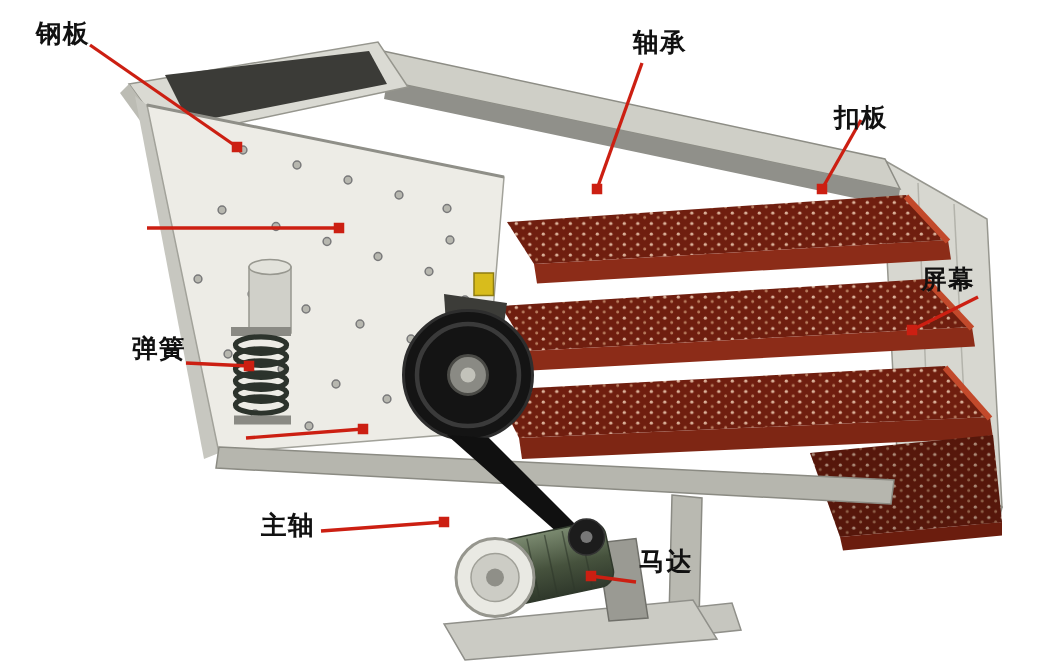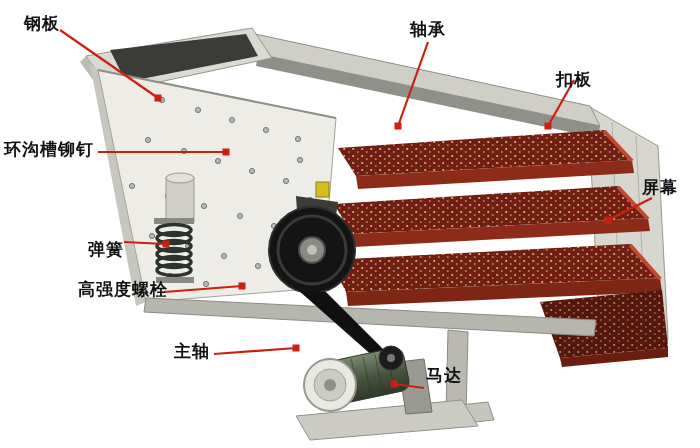--- a/index.html
+++ b/index.html
@@ -195,21 +195,19 @@
           <rect x="292.5" y="344.5" width="7" height="7" stroke="none"></rect>
         </g>
       <g>
           <line x1="424" y1="388" x2="394" y2="384"></line>
           <rect x="390.5" y="380.5" width="7" height="7" stroke="none"></rect>
         </g>
     </g>
   </svg>
 
   <div class="label" style="left:24px;top:14px">钢板</div>
-  <div class="label" style="left:410px;top:20px">轴承</div>
+  <div class="label" style="left:422px;top:20px">轴承</div>
   <div class="label" style="left:556px;top:70px">扣板</div>
-  <div class="label" style="left:4px;top:140px">环沟槽铆钉</div>
-  <div class="label" style="left:642px;top:178px">屏幕</div>
-  <div class="label" style="left:88px;top:240px">弹簧</div>
-  <div class="label" style="left:78px;top:280px">高强度螺栓</div>
+  <div class="label" style="left:614px;top:178px">屏幕</div>
+  <div class="label" style="left:88px;top:224px">弹簧</div>
   <div class="label" style="left:174px;top:342px">主轴</div>
   <div class="label" style="left:426px;top:366px">马达</div>
 </div>
 
 </body></html>

